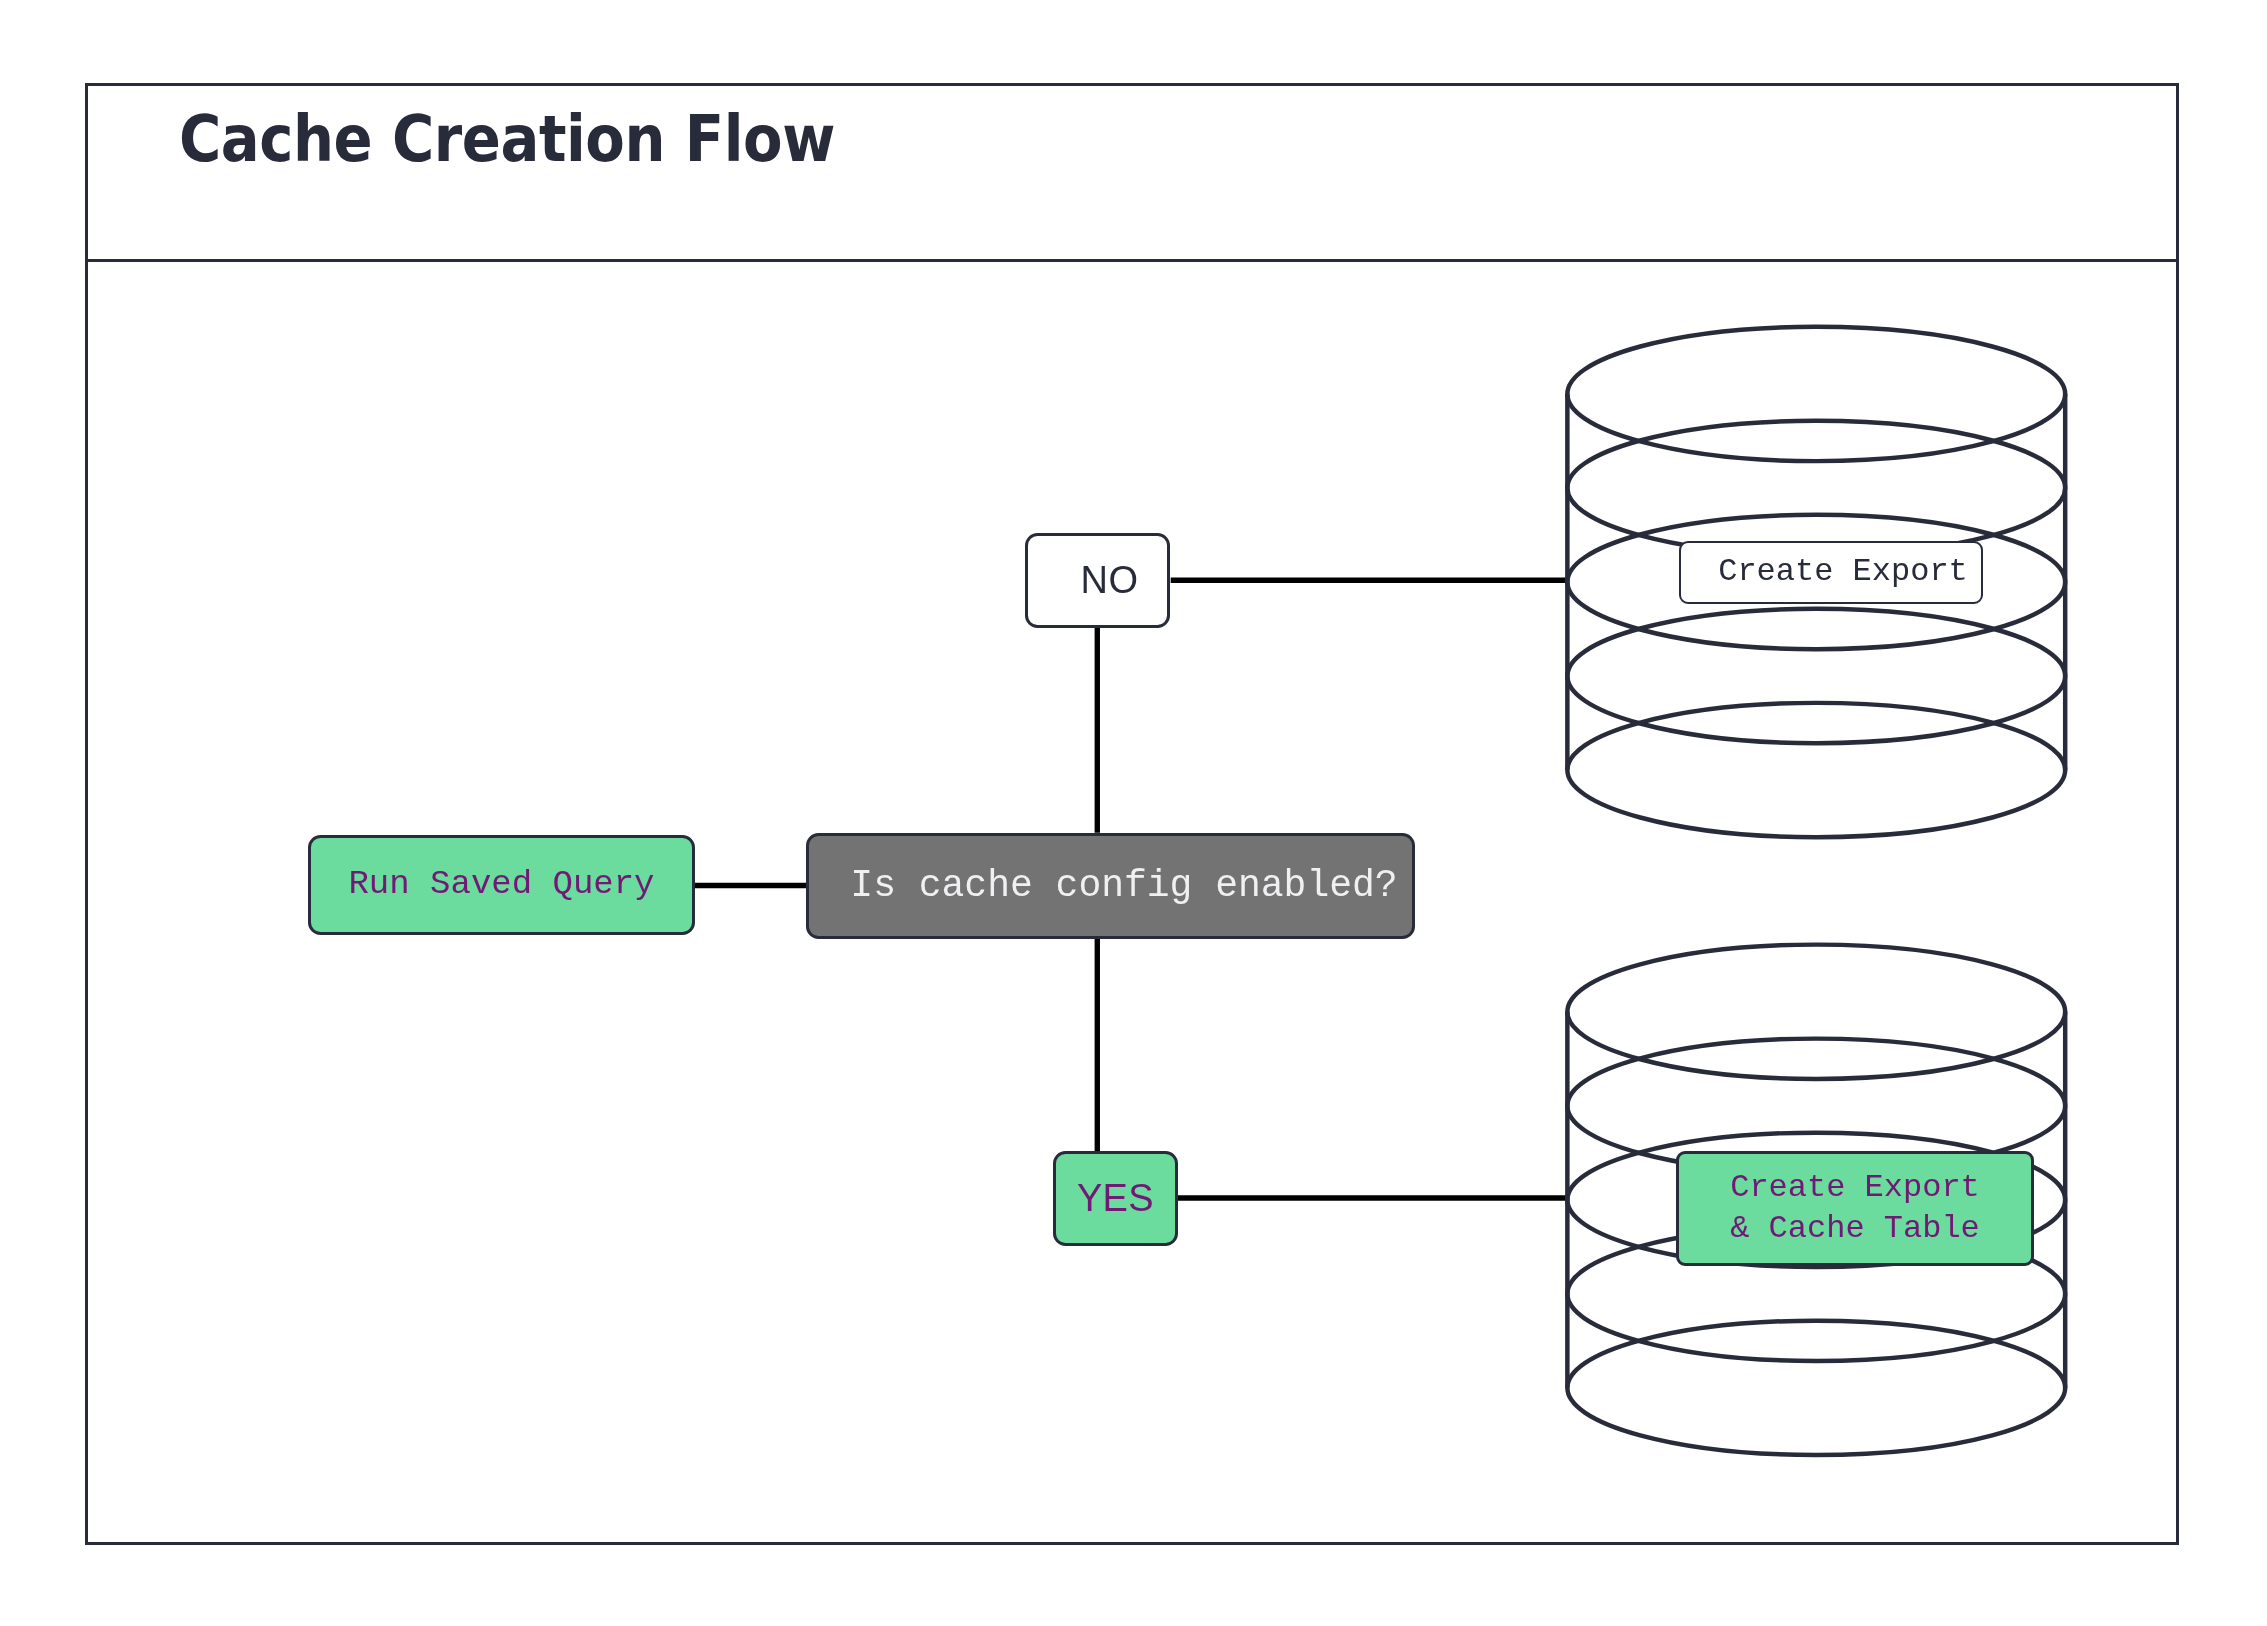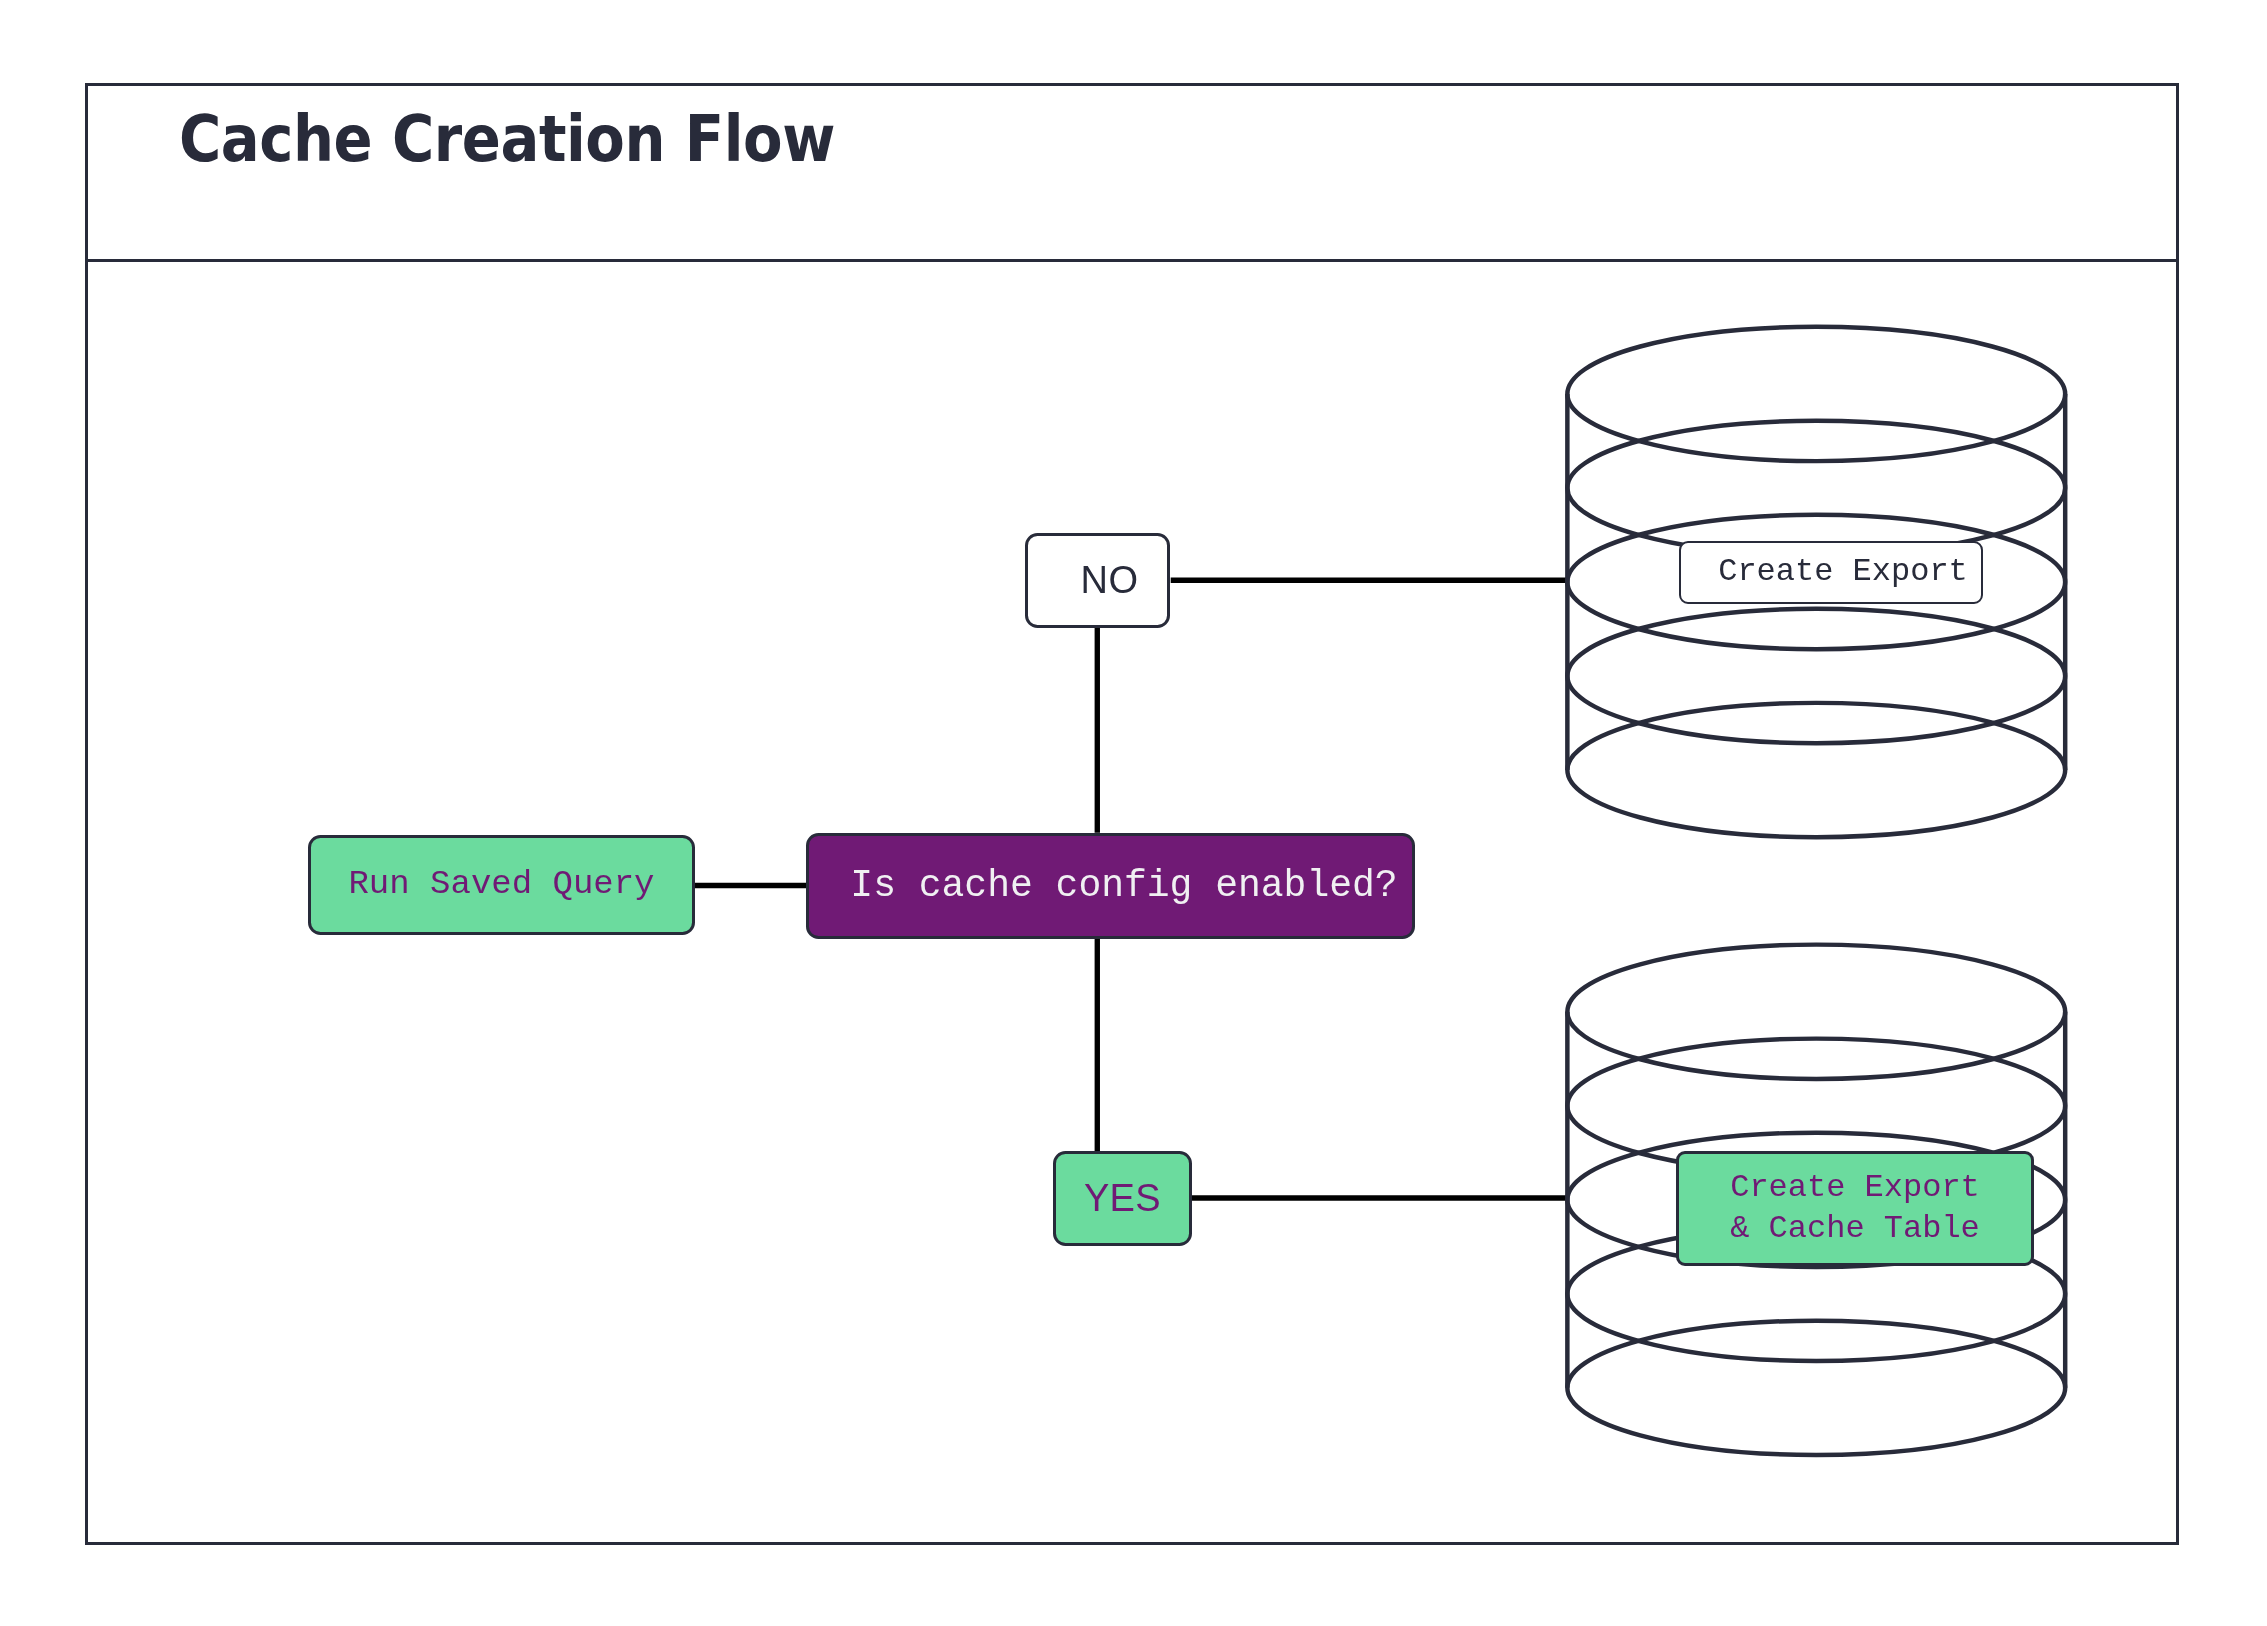--- a/index.html
+++ b/index.html
@@ -83,21 +83,21 @@
     background: #6bdb9e;
     color: #701a75;
     margin-left: 28px;
   }
   .node.white {
     background: #ffffff;
     color: #282b3a;
     padding-left: 24px;
   }
   .node.dark {
-    background: #701a75;
+    background: #737373;
     color: #f0f0f2;
     border-color: #282b3a;
     padding-left: 27px;
   }
   .node.plain-label {
     font-family: "Liberation Sans", sans-serif;
     font-size: 38px;
     letter-spacing: 0.4px;
   }
 
@@ -105,21 +105,21 @@
     left: 280px;  top: 835px;  width: 387px;  height: 100px;
   }
   #node-decision {
     left: 806px;  top: 833px;  width: 609px;  height: 106px;
     font-size: 38px;
   }
   #node-no {
     left: 1025px; top: 533px;  width: 145px;  height: 95px;
   }
   #node-yes {
-    left: 1025px; top: 1151px; width: 139px;  height: 95px;
+    left: 1025px; top: 1151px; width: 125px;  height: 95px;
   }
   #node-create-export {
     left: 1679px; top: 541px;  width: 304px;  height: 63px;
     border-width: 2.7px;  border-radius: 9px;  font-size: 32px;
   }
   #node-create-export-cache {
     left: 1648px; top: 1151px; width: 358px;  height: 115px;
     border-width: 3.6px;  border-radius: 9px;  font-size: 32px;
   }
 </style>

